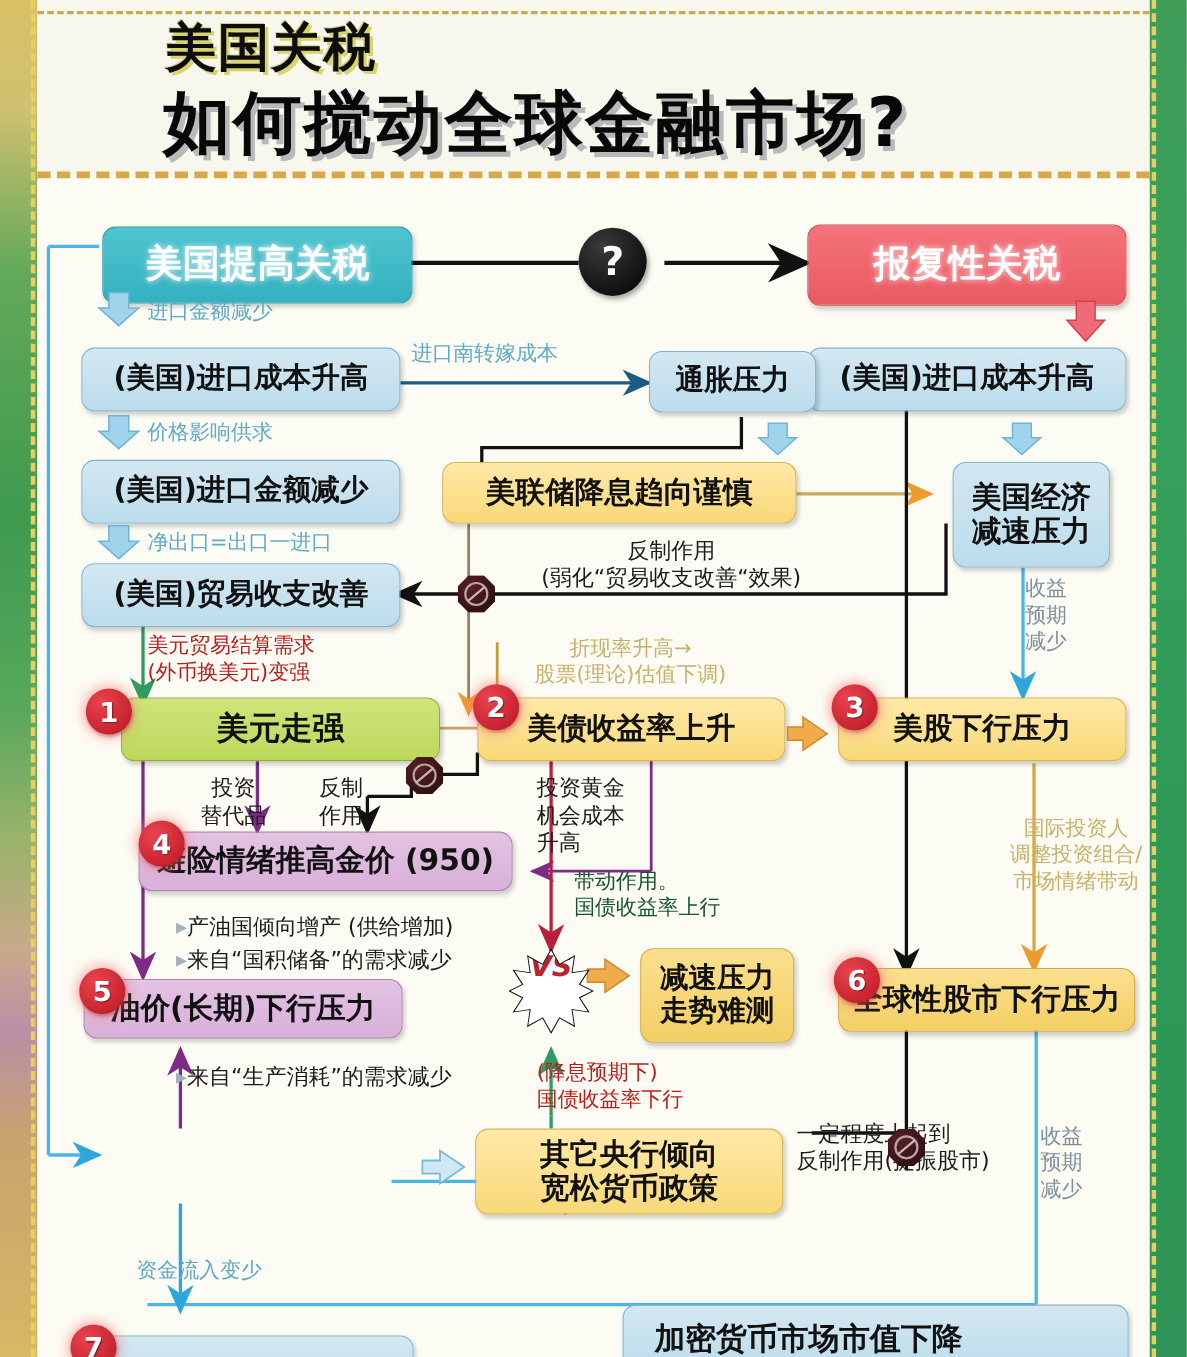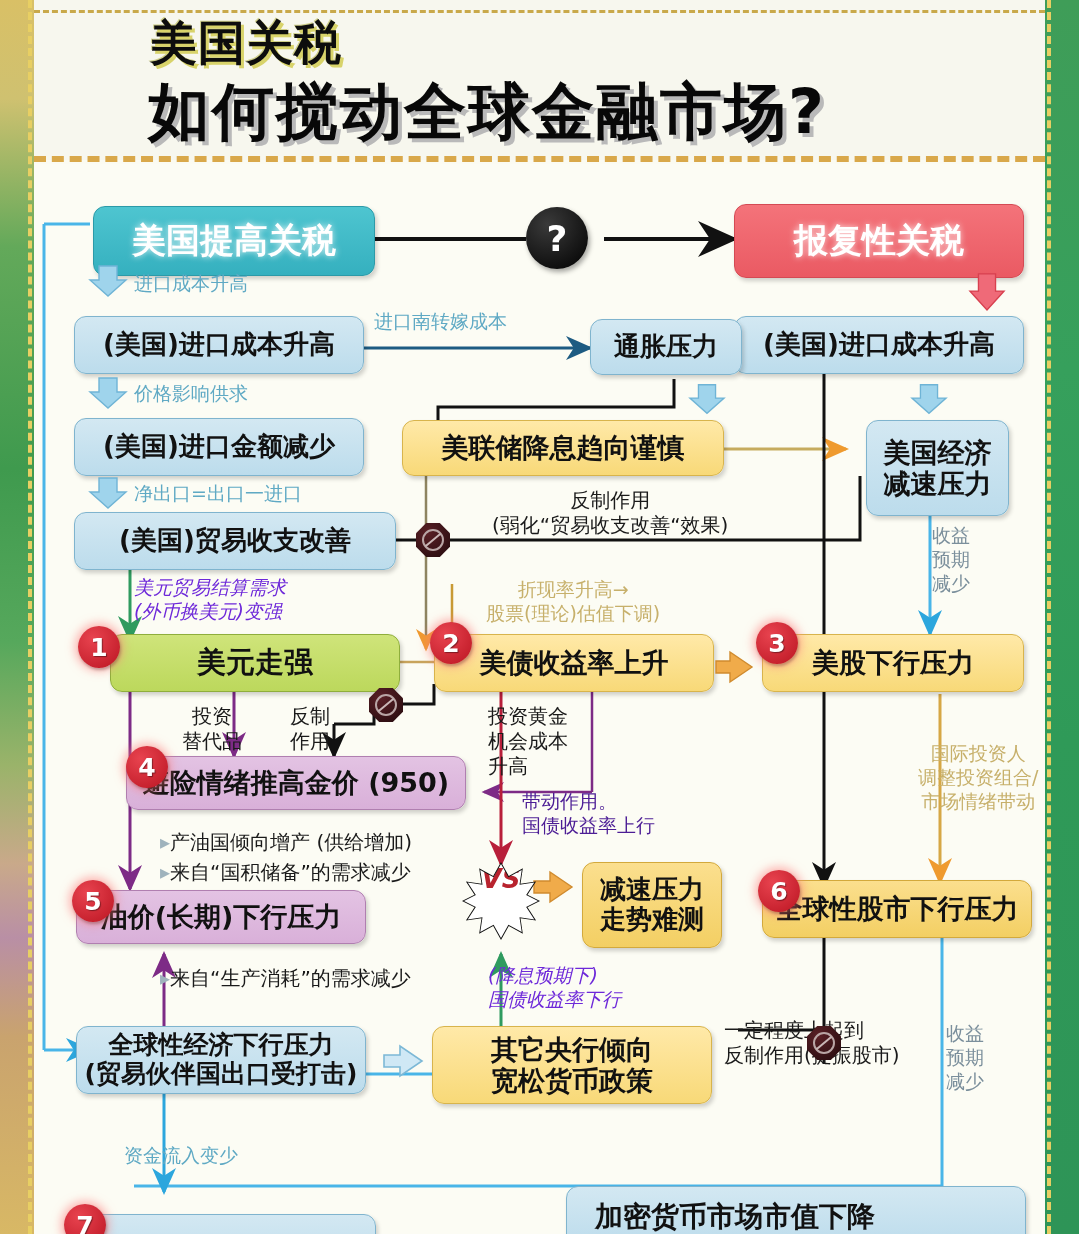--- a/index.html
+++ b/index.html
@@ -57,24 +57,24 @@
           text-shadow:0 0 6px rgba(255,255,255,.8);}
   .n-blue{background:linear-gradient(180deg,#d3e8f2,#bcdcec);border:1px solid #7fb4ce;}
   .n-yellow{background:linear-gradient(180deg,#ffe9a8,#f8d978);border:1px solid #d8b44c;}
   .n-yellow2{background:linear-gradient(180deg,#fbdf8e,#f3cf63);border:1px solid #d3a93c;}
   .n-green{background:linear-gradient(180deg,#cfe47a,#bcd85c);border:1px solid #8fae3c;}
   .n-purple{background:linear-gradient(180deg,#e3c3e3,#d9b0d9);border:1px solid #b07fb0;}
 
   
   .lbl{position:absolute;font-size:17px;line-height:1.25;white-space:pre-line;font-weight:500;}
   .lbl-blue{color:#5fa9c4;}
-  .lbl-green{color:#6d28d9;font-style:italic;}
+  .lbl-green{color:#b91c1c;}
   .lbl-dark{color:#1a1a1a;}
   .lbl-olive{color:#c7b06b;text-align:center;}
-  .lbl-pink{color:#4c1d95;}
+  .lbl-pink{color:#14532d;}
   .lbl-grey{color:#7b8f9c;}
 
   
   .badge{
     position:absolute;width:42px;height:42px;border-radius:50%;
     background:radial-gradient(circle at 35% 30%,#e8434f,#bb1522);
     color:#fff;font-size:25px;font-weight:bold;
     display:flex;align-items:center;justify-content:center;
     box-shadow:0 0 10px 3px rgba(255,120,120,.55),1px 2px 3px rgba(0,0,0,.35);
     text-shadow:1px 1px 1px rgba(0,0,0,.4);
@@ -275,56 +275,54 @@
 
     <div class="node n-blue" style="left:556px;top:155px;width:152px;height:56px;font-size:26px;">通胀压力</div>
 
     <div class="node n-blue" style="left:40px;top:254px;width:290px;height:58px;font-size:26px;">(美国)进口金额减少</div>
 
     <div class="node n-yellow" style="left:368px;top:256px;width:322px;height:56px;font-size:27px;">美联储降息趋向谨慎</div>
 
     <div class="node n-blue" style="left:832px;top:256px;width:143px;height:96px;font-size:27px;">美国经济
 减速压力</div>
 
-    <div class="node n-blue" style="left:40px;top:348px;width:322px;height:58px;font-size:26px;text-align:right;">(美国)贸易收支改善</div>
+    <div class="node n-blue" style="left:40px;top:348px;width:290px;height:58px;font-size:26px;text-align:right;">(美国)贸易收支改善</div>
 
     <div class="node n-green" style="left:76px;top:470px;width:290px;height:58px;font-size:29px;">美元走强</div>
 
     <div class="node n-yellow" style="left:400px;top:470px;width:280px;height:58px;font-size:27px;">美债收益率上升</div>
 
     <div class="node n-yellow" style="left:728px;top:470px;width:262px;height:58px;font-size:27px;">美股下行压力</div>
 
     <div class="node n-purple" style="left:92px;top:592px;width:340px;height:54px;font-size:27px;">避险情绪推高金价 (950)</div>
 
     <div class="node n-purple" style="left:42px;top:726px;width:290px;height:54px;font-size:27px;">油价(长期)下行压力</div>
 
     <div class="node n-yellow2" style="left:548px;top:698px;width:140px;height:86px;font-size:26px;">减速压力
 走势难测</div>
 
     <div class="node n-yellow2" style="left:728px;top:716px;width:270px;height:58px;font-size:27px;">全球性股市下行压力</div>
 
-    <div class="node n-blue" style="left:42px;top:862px;width:290px;height:68px;font-size:25px;">全球性经济下行压力
-(贸易伙伴国出口受打击)</div>
 
     <div class="node n-yellow" style="left:398px;top:862px;width:280px;height:78px;font-size:27px;">其它央行倾向
 宽松货币政策</div>
 
     <div class="node n-blue" style="left:532px;top:1022px;width:460px;height:62px;font-size:28px;justify-content:flex-start;padding-left:28px;">加密货币市场市值下降</div>
 
     <div class="node n-blue" style="left:42px;top:1050px;width:300px;height:62px;font-size:28px;"></div>
 
     <div class="badge" style="left:44px;top:462px;">1</div>
     <div class="badge" style="left:396px;top:458px;">2</div>
     <div class="badge" style="left:722px;top:458px;">3</div>
     <div class="badge" style="left:92px;top:582px;">4</div>
     <div class="badge" style="left:38px;top:716px;">5</div>
     <div class="badge" style="left:724px;top:706px;">6</div>
     <div class="badge" style="left:30px;top:1040px;">7</div>
 
-    <div class="lbl lbl-blue" style="left:100px;top:108px;font-size:19px;">进口成本升高</div>
+    <div class="lbl lbl-blue" style="left:100px;top:108px;font-size:19px;">进口金额减少</div>
 
     <div class="lbl lbl-blue" style="left:340px;top:146px;font-size:19px;">进口南转嫁成本</div>
 
     <div class="lbl lbl-blue" style="left:100px;top:218px;font-size:19px;">价格影响供求</div>
 
     <div class="lbl lbl-blue" style="left:100px;top:318px;font-size:19px;">净出口=出口一进口</div>
 
     <div class="lbl lbl-dark" style="left:458px;top:324px;font-size:20px;text-align:center;">反制作用
 (弱化“贸易收支改善“效果)</div>
 

